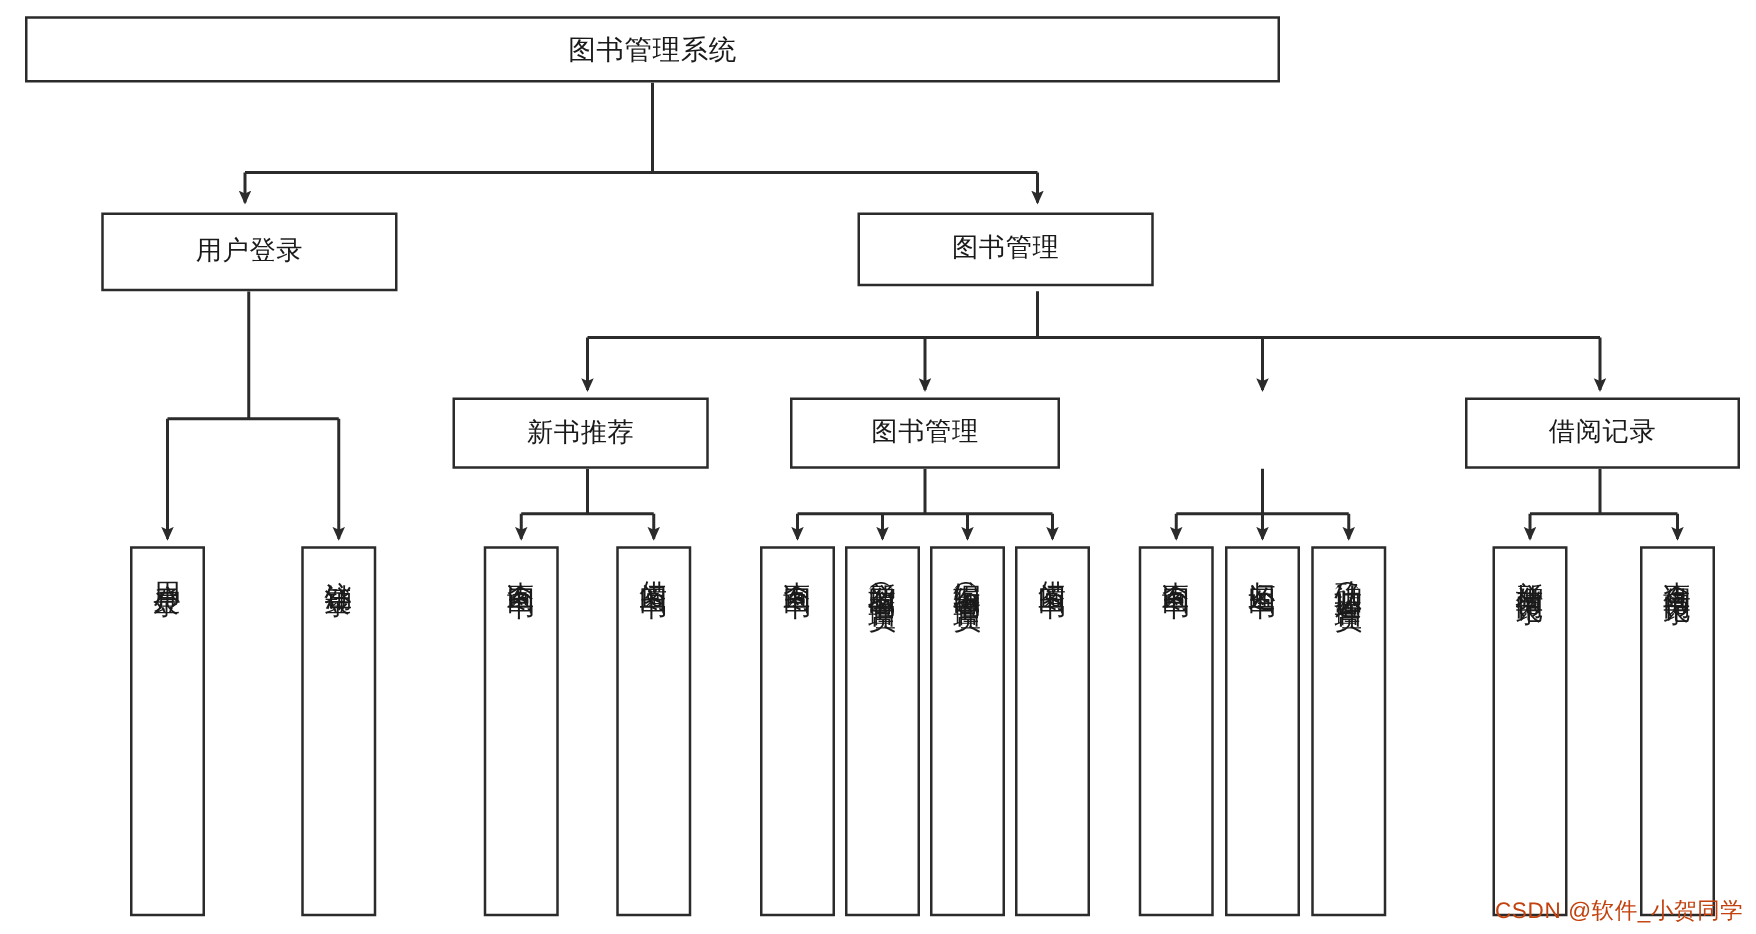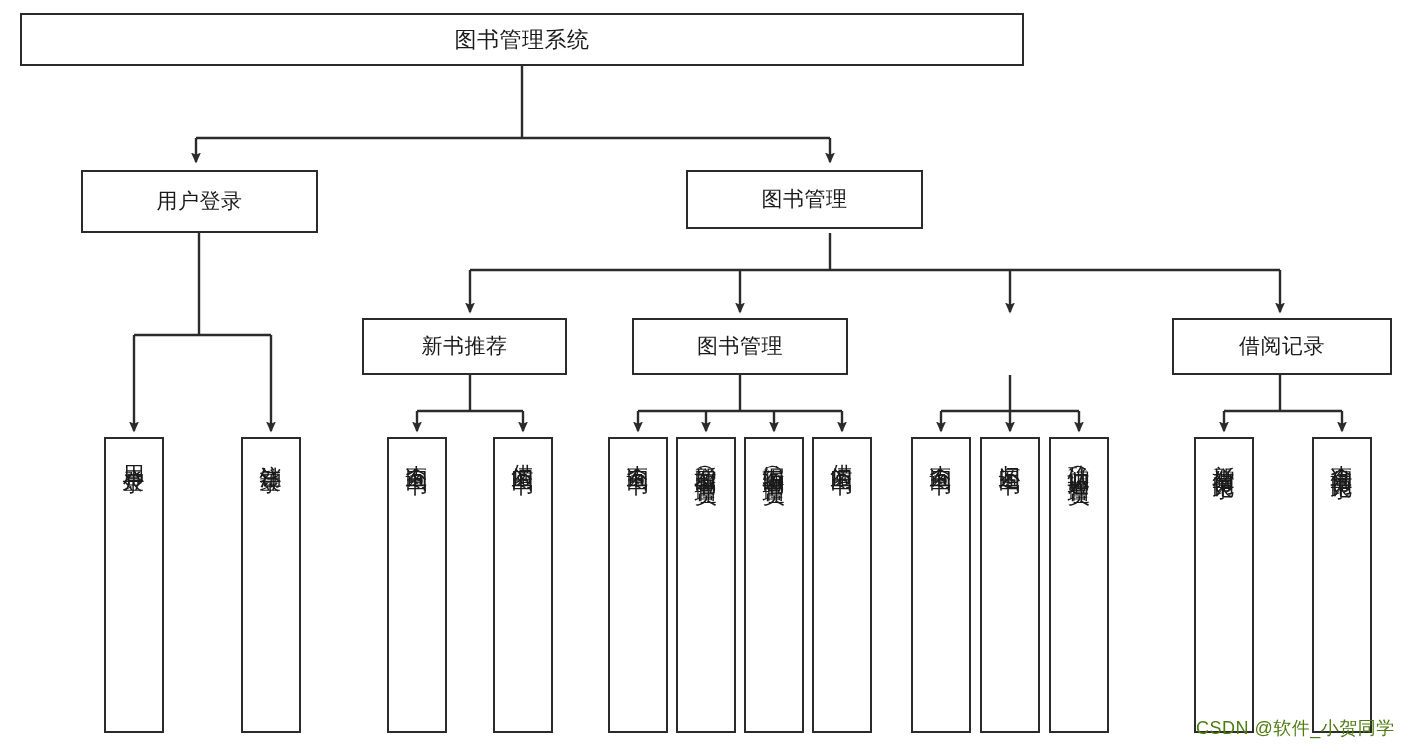--- a/index.html
+++ b/index.html
@@ -61,21 +61,21 @@
     writing-mode: vertical-rl;
     text-orientation: upright;
     font-size: 22px;
     line-height: 1.05;
     letter-spacing: 3px;
     white-space: nowrap;
   }
   .watermark {
     position: absolute;
     font-size: 18px;
-    color: #4d7c0f;
+    color: #c2410c;
     white-space: nowrap;
     z-index: 3;
     letter-spacing: 0.5px;
   }
 </style>
 </head>
 <body>
 
 <div id="canvas">
 

